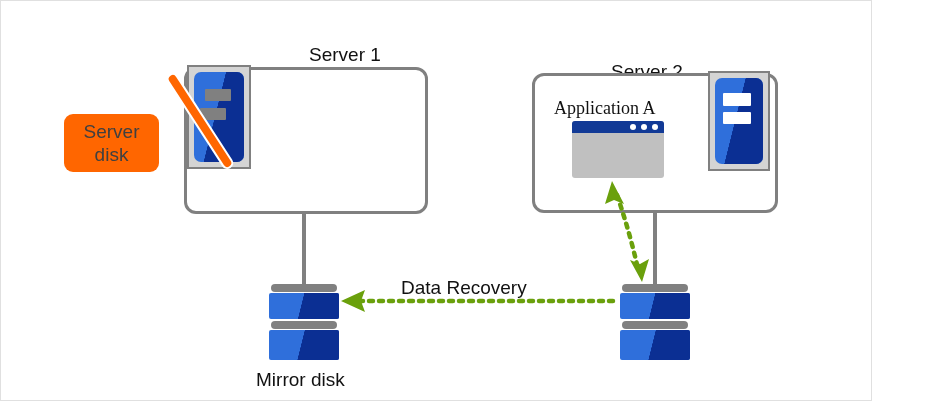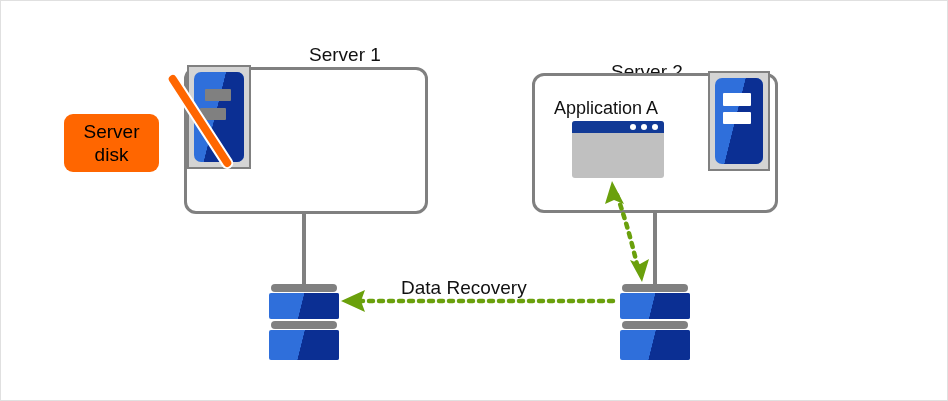--- a/index.html
+++ b/index.html
@@ -5,21 +5,21 @@
   html, body {
     margin: 0;
     padding: 0;
     background: #ffffff;
   }
   body {
     font-family: "Liberation Sans", sans-serif;
   }
   #canvas {
     position: relative;
-    width: 948px;
+    width: 872px;
     height: 401px;
     background: #ffffff;
     border: 1px solid #e0e0e0;
     box-sizing: border-box;
     overflow: hidden;
   }
   .abs { position: absolute; }
 
   
   .label {
@@ -79,21 +79,21 @@
     background: #ff6600;
     border-radius: 6px;
     border: 2px solid #ffffff;
     box-sizing: border-box;
   }
 
   
   .badge {
     background: #ff6600;
     border-radius: 9px;
-    color: #000000;
+    color: #404040;
     font-size: 19px;
     line-height: 23px;
     text-align: center;
     display: flex;
     flex-direction: column;
     align-items: center;
     justify-content: center;
   }
 
   
@@ -179,37 +179,38 @@
 
   <div class="abs connector" style="left:652px; top:211px; width:4px; height:74px;"></div>
 
   <div class="abs server-icon" style="left:707px; top:70px; width:62px; height:100px;">
     <div class="server-icon-body">
       <div class="srv-bar white" style="left:16%; top:18%; width:58%; height:14%;"></div>
       <div class="srv-bar white" style="left:16%; top:39%; width:58%; height:14%;"></div>
     </div>
   </div>
 
-  <div class="abs label app-label" style="left:553px; top:98px;">Application A</div>
+  <div class="abs label app-label" style="left:553px; top:98px;font-family:Liberation Serif, serif;">Application A</div>
 
   <div class="abs app-window" style="left:571px; top:120px; width:92px; height:57px;">
     <div class="app-titlebar">
       <span class="app-dot" style="right:28px;"></span>
       <span class="app-dot" style="right:17px;"></span>
       <span class="app-dot" style="right:6px;"></span>
     </div>
   </div>
 
   <div class="abs" style="left:268px; top:283px; width:70px; height:78px;">
     <div class="disk-cap" style="left:2px;  top:0px;  width:66px; height:8px;"></div>
     <div class="disk-body" style="left:0px;  top:9px;  width:70px; height:26px;"></div>
     <div class="disk-cap" style="left:2px;  top:37px; width:66px; height:8px;"></div>
     <div class="disk-body" style="left:0px;  top:46px; width:70px; height:30px;"></div>
   </div>
 
+  <div class="abs label disk-label" style="left:255px; top:369px;">Mirror disk</div>
 
   <div class="abs" style="left:619px; top:283px; width:70px; height:78px;">
     <div class="disk-cap" style="left:2px;  top:0px;  width:66px; height:8px;"></div>
     <div class="disk-body" style="left:0px;  top:9px;  width:70px; height:26px;"></div>
     <div class="disk-cap" style="left:2px;  top:37px; width:66px; height:8px;"></div>
     <div class="disk-body" style="left:0px;  top:46px; width:70px; height:30px;"></div>
   </div>
 
   <div class="abs label flow-label" style="left:400px; top:277px;text-align:right;">Data Recovery</div>
 

